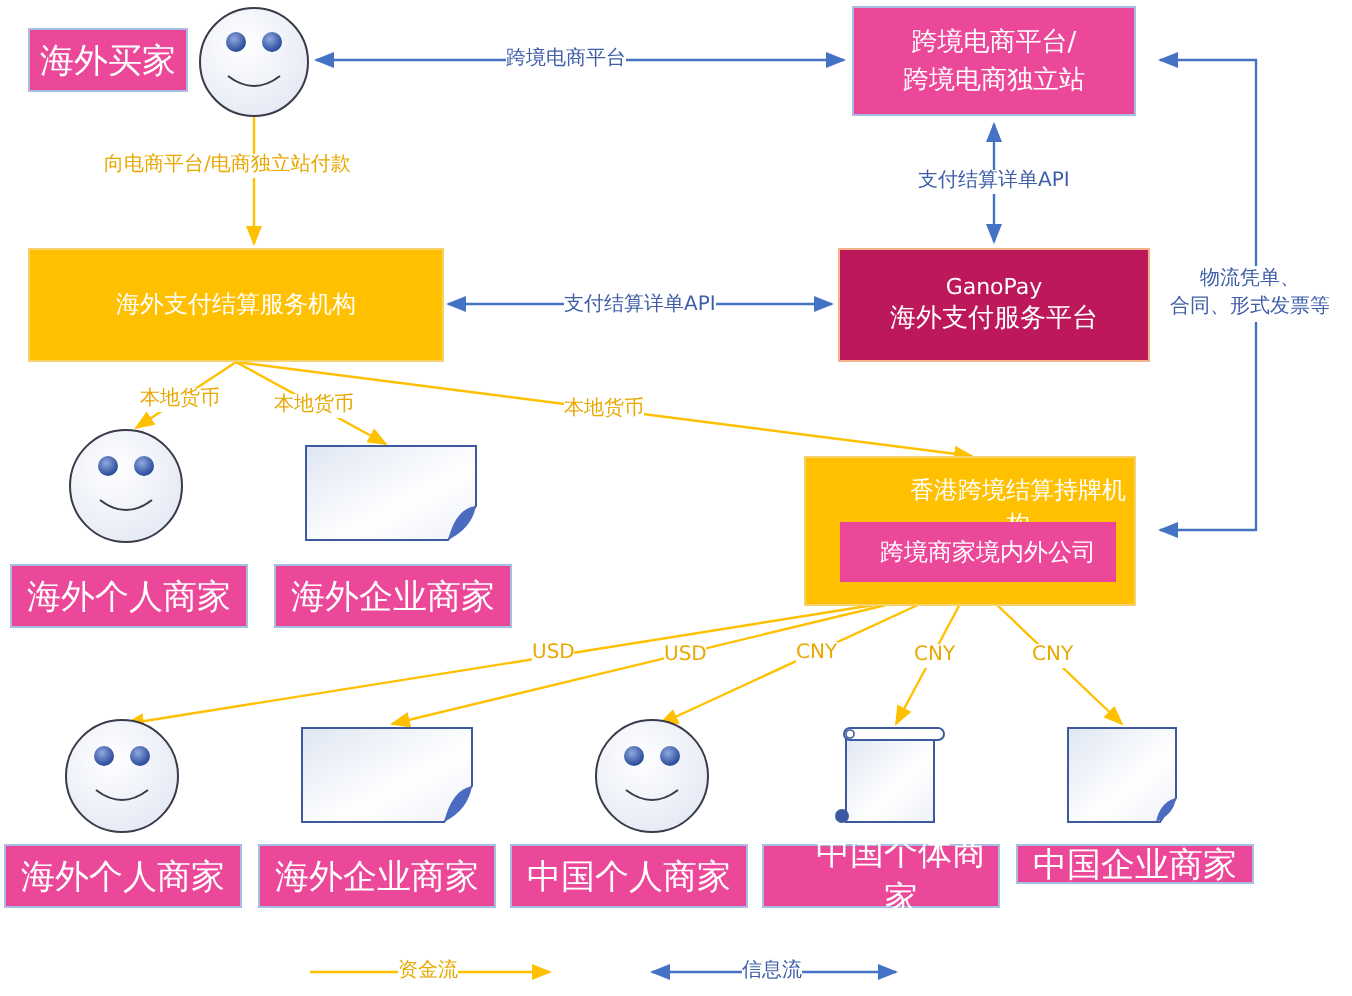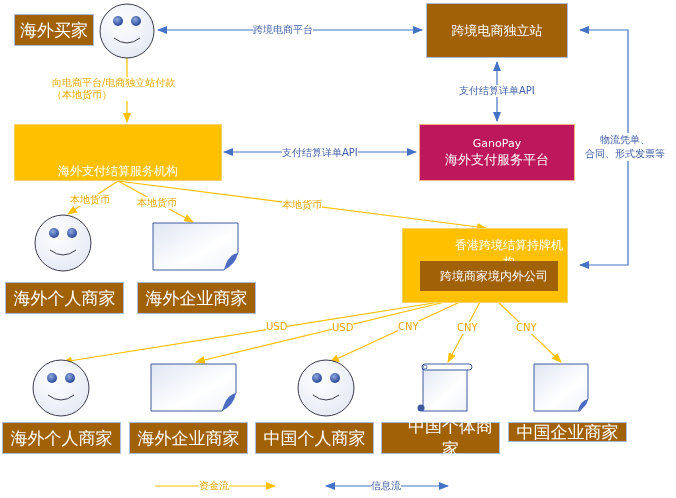--- a/index.html
+++ b/index.html
@@ -1,20 +1,20 @@
 <!DOCTYPE html>
 <html><head>
 <meta charset="utf-8">
 <style>
   html, body { margin:0; padding:0; background:#ffffff; }
   body { width:676px; height:498px; position:relative; overflow:hidden; font-family:"DejaVu Sans", sans-serif; }
   svg.lines { position:absolute; left:0; top:0; width:676px; height:498px; }
   .box { position:absolute; display:flex; align-items:center; justify-content:center; color:#fff; text-align:center; box-sizing:border-box; }
-  .blue { background:#a16207; border:1px solid #a9bde3; }
-  .gold { background:#ffc000; border:1px solid #f5d26b;align-items:flex-end; }
+  .blue { background:#ec4899; border:1px solid #a9bde3; }
+  .gold { background:#ffc000; border:1px solid #f5d26b; }
   .orange { background:#be185d; border:1px solid #f3b38a; }
   .lbl { position:absolute; font-size:10px; white-space:nowrap; background:#fff; line-height:12px; }
   .lbl.y { color:#e8a800; }
   .lbl.b { color:#3e5ea8; }
   .name { font-size:17px; }
 </style>
 </head>
 <body>
 
 <svg class="lines">
@@ -113,20 +113,21 @@
     <path d="M534,364 L588,364 L588,399 L580,411 L534,411 Z" fill="url(#paper)" stroke="#3d5aa0" stroke-width="1"></path>
     <path d="M588,399 Q580,401 578,411 Q587,407 588,399 Z" fill="#4a6bbf"></path>
   </g>
 </svg>
 
 <div class="box blue" style="left:14px;top:14px;width:80px;height:32px;font-size:17px;">
     <span>海外买家</span>
   </div>
 
 <div class="box blue" style="left:426px;top:3px;width:142px;height:55px;font-size:13px;line-height:19px;flex-direction:column;">
+  <span>跨境电商平台/</span>
   <span>跨境电商独立站</span>
 </div>
 
 <div class="box gold" style="left:14px;top:124px;width:208px;height:57px;font-size:12px;">
     <span>海外支付结算服务机构</span>
   </div>
 
 <div class="box orange" style="left:419px;top:124px;width:156px;height:57px;flex-direction:column;">
   <span style="font-size:11px;line-height:15px;">GanoPay</span>
   <span style="font-size:13px;line-height:18px;">海外支付服务平台</span>
@@ -158,21 +159,20 @@
 <div class="box blue name" style="left:381px;top:422px;width:119px;height:32px;padding-left:20px;">
     <span>中国个体商家</span>
   </div>
 <div class="box blue name" style="left:508px;top:422px;width:119px;height:20px;">
     <span>中国企业商家</span>
   </div>
 
 <div class="lbl b" style="left:253px;top:24px;">跨境电商平台</div>
 <div class="lbl y" style="left:52px;top:77px;">
   <div>向电商平台/电商独立站付款</div>
-  <div>（本地货币）</div>
 </div>
 <div class="lbl b" style="left:459px;top:85px;">支付结算详单API</div>
 <div class="lbl b" style="left:282px;top:147px;">支付结算详单API</div>
 <div class="lbl b" style="left:585px;top:133px;text-align:center;line-height:14px;">
   <div>物流凭单、</div>
   <div>合同、形式发票等</div>
 </div>
 <div class="lbl y" style="left:70px;top:194px;">本地货币</div>
 <div class="lbl y" style="left:137px;top:197px;">本地货币</div>
 <div class="lbl y" style="left:282px;top:199px;">本地货币</div>

